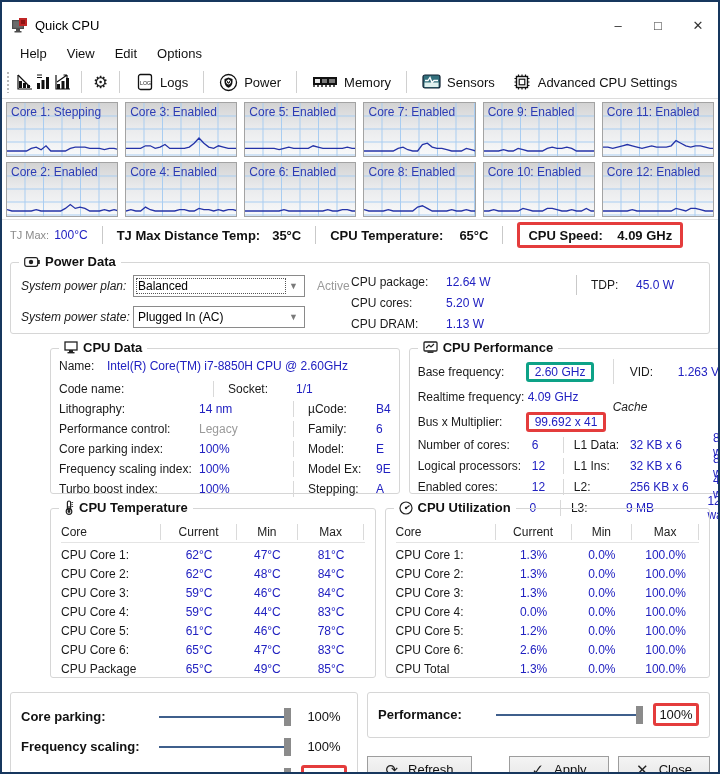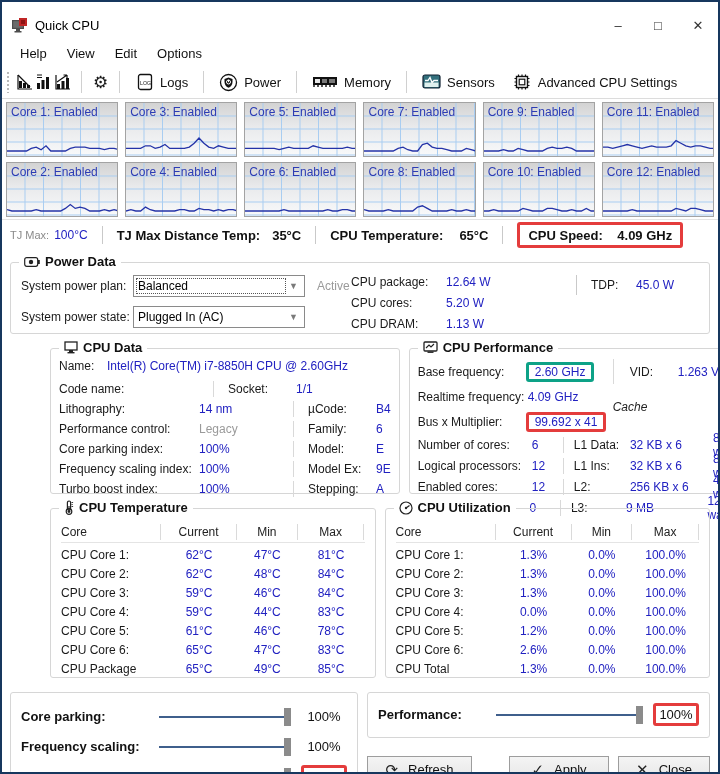--- a/index.html
+++ b/index.html
@@ -49,21 +49,21 @@
   .group { border: 1px solid #d6d6d6; border-radius: 3px; position: relative; margin: 0 8px; }
   .legend { position: absolute; top: -9px; left: 8px; background: #fff; padding: 0 5px;
             font-size: 13px; font-weight: bold; color: #111; display: flex; align-items: center; gap: 5px; }
   .row2col { display: flex; gap: 9px; margin: 0 8px; padding-left: 40px; }
   .row2col .group { margin: 0; flex: 1; }
   
   #power-group { height: 72px; margin-top: 12px; }
   .pg-inner { display: flex; padding: 12px 10px 0 10px; }
   .pg-left { width: 330px; font-size: 12px; }
   .pg-row { display: flex; align-items: center; margin-bottom: 9px; }
-  .pg-row .plabel { width: 112px; }
+  .pg-row .plabel { width: 112px; font-style: italic; }
   .select { width: 172px; height: 22px; border: 1px solid #8a8a8a; background: #fff;
             display: flex; align-items: center; font-size: 12px; padding-left: 4px; position: relative; }
   .select .arrow { margin-left: auto; color: #7a7a7a; font-size: 9px; padding-right: 6px; }
   .select.focused .inner-focus { outline: 1px dotted #555; outline-offset: -1px;
      position:absolute; inset:2px 18px 2px 2px; display:flex; align-items:center; padding-left:2px;}
   .pg-active { margin-left: 12px; color: #9a9a9a; font-size: 12px; }
   .pg-metrics { width: 225px; font-size: 12px; }
   .pm-row { display: flex; margin-bottom: 7px; }
   .pm-row .plabel { width: 95px; }
   .pg-tdp { display: flex; font-size: 12px; border-left: 1px solid #c9c9c9; padding-left: 14px; height: 20px; align-items: center;}
@@ -250,21 +250,21 @@
           <line x1="55" y1="0" x2="55" y2="55" stroke="#a9cdf1" stroke-width="1"></line>
           <line x1="73.5" y1="0" x2="73.5" y2="55" stroke="#a9cdf1" stroke-width="1"></line>
           <line x1="92" y1="0" x2="92" y2="55" stroke="#a9cdf1" stroke-width="1"></line>
           <line x1="110.5" y1="0" x2="110.5" y2="55" stroke="#a9cdf1" stroke-width="1"></line>
           <line x1="0" y1="13" x2="112" y2="13" stroke="#a9cdf1" stroke-width="1"></line>
           <line x1="0" y1="26" x2="112" y2="26" stroke="#a9cdf1" stroke-width="1"></line>
           <line x1="0" y1="39" x2="112" y2="39" stroke="#a9cdf1" stroke-width="1"></line>
           <line x1="0" y1="52" x2="112" y2="52" stroke="#a9cdf1" stroke-width="1"></line>
           <polyline points="0.0,48.0 4.9,48.0 9.7,48.0 14.6,48.0 19.5,48.0 24.3,45.4 29.2,44.1 34.1,46.7 39.0,42.8 43.8,48.0 48.7,48.0 53.6,48.0 58.4,48.0 63.3,45.4 68.2,44.1 73.0,44.1 77.9,44.1 82.8,45.4 87.7,45.4 92.5,45.4 97.4,46.7 102.3,45.4 107.1,45.4 112.0,46.7" fill="none" stroke="#2433a8" stroke-width="1.3"></polyline>
         </svg>
-        <div class="core-label">Core 1: Enabled</div>
+        <div class="core-label">Core 1: Stepping</div>
       </div>
       <div class="core-panel">
         <svg width="112" height="55">
           <line x1="18" y1="0" x2="18" y2="55" stroke="#a9cdf1" stroke-width="1"></line>
           <line x1="36.5" y1="0" x2="36.5" y2="55" stroke="#a9cdf1" stroke-width="1"></line>
           <line x1="55" y1="0" x2="55" y2="55" stroke="#a9cdf1" stroke-width="1"></line>
           <line x1="73.5" y1="0" x2="73.5" y2="55" stroke="#a9cdf1" stroke-width="1"></line>
           <line x1="92" y1="0" x2="92" y2="55" stroke="#a9cdf1" stroke-width="1"></line>
           <line x1="110.5" y1="0" x2="110.5" y2="55" stroke="#a9cdf1" stroke-width="1"></line>
           <line x1="0" y1="13" x2="112" y2="13" stroke="#a9cdf1" stroke-width="1"></line>

